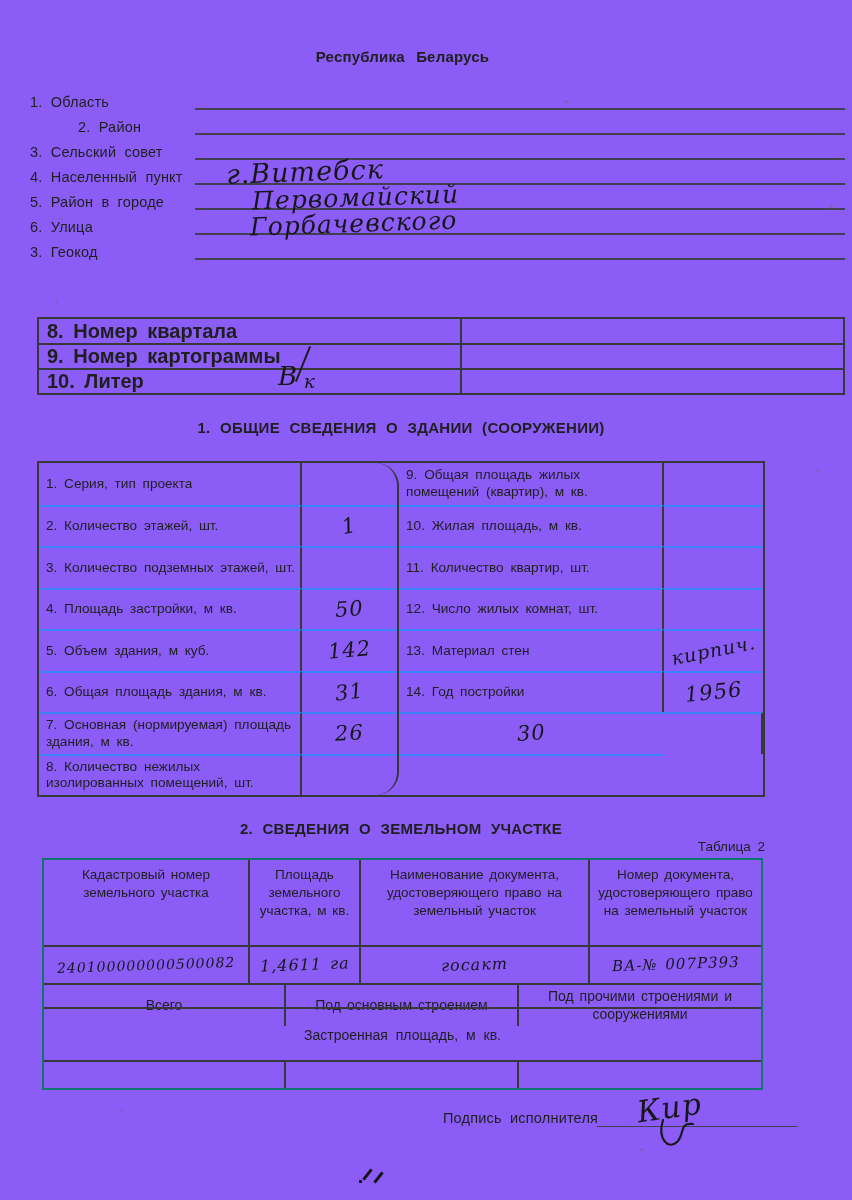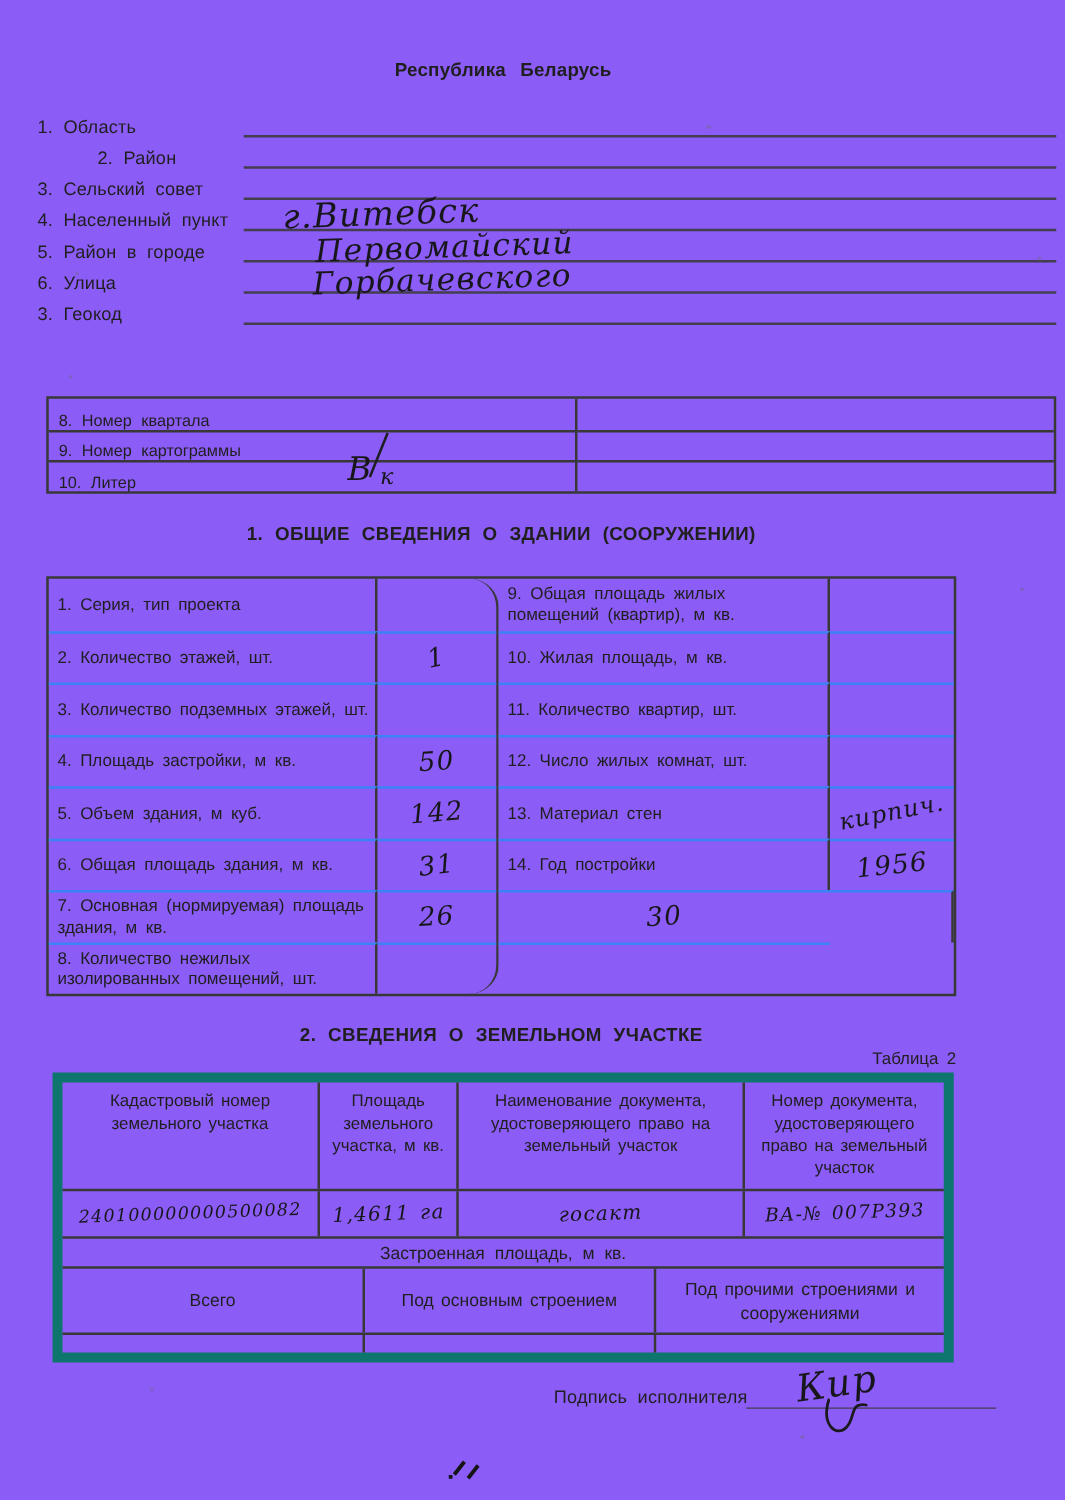--- a/index.html
+++ b/index.html
@@ -18,21 +18,21 @@
   .sec-title { font-size:15px; font-weight:bold; letter-spacing:0.3px; word-spacing:5px; text-align:center; }
   .caption { font-size:13.5px; word-spacing:3px; text-align:right; }
 
   
   .loc-table {
     position:absolute; left:37px; top:317px; width:808px; height:78px;
     border:2px solid #383838; box-sizing:border-box;
     display:grid; grid-template-columns:423px 1fr; grid-auto-rows:1fr;
   }
   .loc-cell { box-sizing:border-box; display:flex; align-items:flex-end;
-    padding-left:8px; font-size:13px; word-spacing:4px; }
+    padding-left:8px; font-size:20px; word-spacing:4px;font-weight:bold; }
   .loc-cell.lbl { border-right:2px solid #383838; }
   .loc-cell.bt { border-top:2px solid #383838; }
   .liter-frac { position:absolute; left:278px; top:349px; width:44px; height:46px; }
   .liter-frac .top { position:absolute; left:0; top:12px; font-size:26px; }
   .liter-frac .bar { position:absolute; left:24px; top:-4px; width:2px; height:38px;
     background:#1d1d22; transform:rotate(22deg); }
   .liter-frac .bot { position:absolute; left:26px; top:22px; font-size:18px; }
 
   
   .t1 { position:absolute; left:37px; top:461px; width:728px; height:336px;
@@ -42,21 +42,21 @@
   .t1-right { width:365px; grid-template-columns:265px 1fr; }
   .t1-cell { box-sizing:border-box; display:flex; align-items:center;
     padding:2px 3px 2px 7px; font-size:13.6px; line-height:1.2; word-spacing:3px; }
   .t1-cell.val { justify-content:center; padding:0; }
   .t1-cell.lbl { border-right:2px solid #383838; }
   .t1-cell.bt  { border-top:2px solid #3b82f6; }
   .hand-val { font-size:21px; }
 
   
   .t2 { position:absolute; left:42px; top:858px; width:721px; height:232px;
-    border:8px solid #0f766e; box-sizing:border-box;
+    border:2px solid #0f766e; box-sizing:border-box;
     display:grid; grid-template-rows:85px 38px 24px 53px 1fr; }
   .t2-row { display:grid; box-sizing:border-box; }
   .t2-row.bt { border-top:2px solid #383838; }
   .t2-head { grid-template-columns:206px 111px 229px 1fr; }
   .t2-sub  { grid-template-columns:242px 233px 1fr; }
   .t2-cell { box-sizing:border-box; display:flex; justify-content:center;
     text-align:center; font-size:13.5px; line-height:1.32; padding:6px 6px 2px 6px;
     word-spacing:2px; }
   .t2-cell.br { border-right:2px solid #383838; }
   .t2-cell.mid { align-items:center; padding-top:2px; }
@@ -188,27 +188,27 @@
       <div class="t2-cell br mid">
           <span class="hand" style="font-size:16px; transform:rotate(-2deg);">1,4611 га</span>
         </div>
       <div class="t2-cell br mid">
           <span class="hand" style="font-size:16px; transform:rotate(-2deg);">госакт</span>
         </div>
       <div class="t2-cell mid">
           <span class="hand" style="font-size:15px; transform:rotate(-2deg);">ВА-№ 007Р393</span>
         </div>
     </div>
-    <div class="t2-row bt" style="grid-template-columns:1fr;">
-      <div class="t2-span">Застроенная площадь, м кв.</div>
-    </div>
     <div class="t2-row t2-sub bt">
       <div class="t2-cell br mid" style="font-size:14px;">Всего</div>
       <div class="t2-cell br mid" style="font-size:14px;">Под основным строением</div>
       <div class="t2-cell mid" style="font-size:14px;">Под прочими строениями и сооружениями</div>
+    </div>
+    <div class="t2-row bt" style="grid-template-columns:1fr;">
+      <div class="t2-span">Застроенная площадь, м кв.</div>
     </div>
     <div class="t2-row t2-sub bt">
       <div class="t2-cell br"></div>
       <div class="t2-cell br"></div>
       <div class="t2-cell"></div>
     </div>
   </div>
 
   <div class="abs print" style="left:443px; top:1110px;">Подпись исполнителя</div>
   <div class="rule" style="left:597px; top:1126px; width:200px; border-bottom-width:1.5px;"></div>

